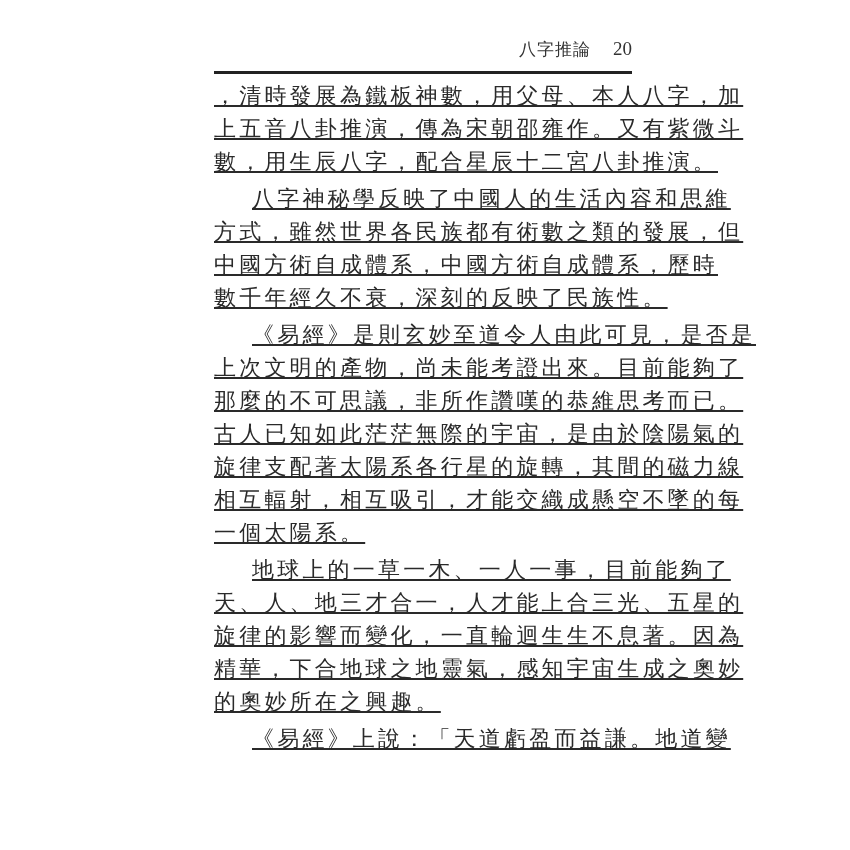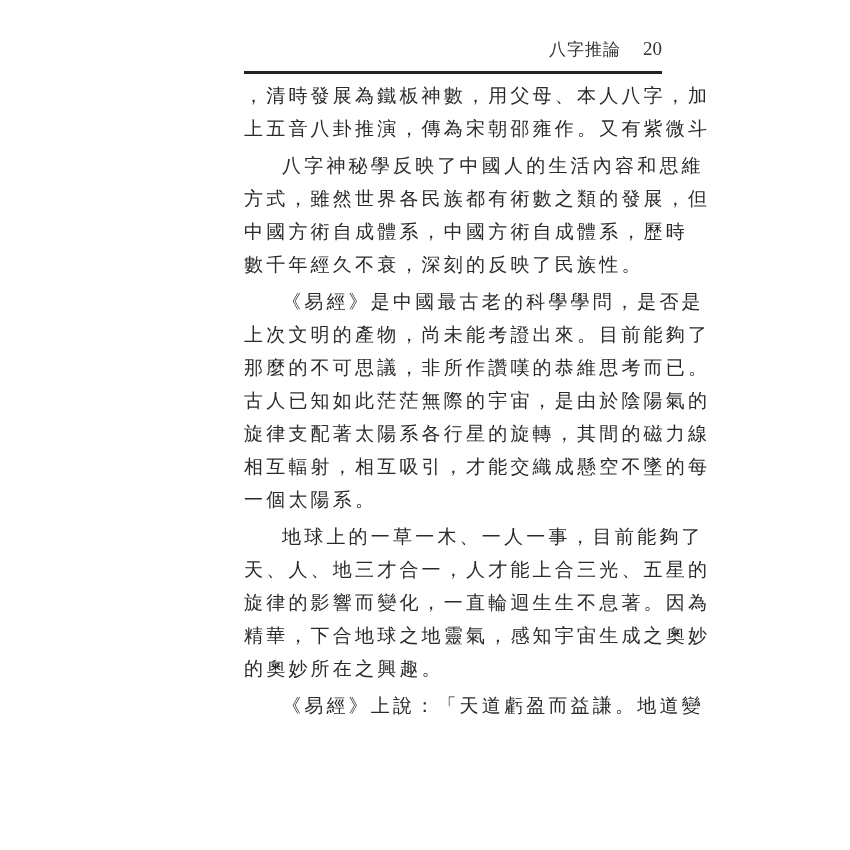--- a/index.html
+++ b/index.html
@@ -6,21 +6,21 @@
   body {
     width: 850px; height: 850px;
     background: #ffffff;
     position: relative;
     overflow: hidden;
     font-family: "DejaVu Serif", "Liberation Serif", serif;
     color: #2a2a2a;
   }
   .page {
     position: absolute;
-    left: 244px; top: 0;
+    left: 214px; top: 0;
     width: 418px; height: 850px;
   }
   .running-head {
     position: absolute;
     top: 38px; right: 0;
     display: flex; align-items: baseline;
     font-size: 17px;
     color: #333;
   }
   .running-title { letter-spacing: 1px; margin-right: 22px; }
@@ -32,58 +32,60 @@
     background: #222;
   }
   .body-text {
     position: absolute;
     top: 79px; left: 0;
     width: 418px;
   }
   .line {
     height: 33px;
     line-height: 33px;
-    font-size: 19px;
+    font-size: 22px;
     white-space: nowrap;
     letter-spacing: 3.2px;
     text-align: justify;
     text-align-last: justify;
+    text-decoration: underline;
   }
   .line.last { text-align-last: left; }
   .line.indent { padding-left: 38px; }
   .para-gap { height: 4px; }
 </style>
 </head>
 <body>
 
 <div class="page">
   <div class="running-head">
     <span class="running-title">八字推論</span>
     <span class="page-number">20</span>
   </div>
   <div class="rule"></div>
 
   <div class="body-text">
 
     <div>
       <div class="line">，清時發展為鐵板神數，用父母、本人八字，加</div>
       <div class="line">上五音八卦推演，傳為宋朝邵雍作。又有紫微斗</div>
+      <div class="line last">數，用生辰八字，配合星辰十二宮八卦推演。</div>
     </div>
     <div class="para-gap"></div>
 
     <div>
       <div class="line indent">八字神秘學反映了中國人的生活內容和思維</div>
       <div class="line">方式，雖然世界各民族都有術數之類的發展，但</div>
       <div class="line">中國方術自成體系，中國方術自成體系，歷時</div>
       <div class="line last">數千年經久不衰，深刻的反映了民族性。</div>
     </div>
     <div class="para-gap"></div>
 
     <div>
-      <div class="line indent">《易經》是中國最古老的科學學問，是否是</div>
+      <div class="line indent">《易經》是則玄妙至道令人由此可見，是否是</div>
       <div class="line">上次文明的產物，尚未能考證出來。目前能夠了</div>
       <div class="line">那麼的不可思議，非所作讚嘆的恭維思考而已。</div>
       <div class="line">古人已知如此茫茫無際的宇宙，是由於陰陽氣的</div>
       <div class="line">旋律支配著太陽系各行星的旋轉，其間的磁力線</div>
       <div class="line">相互輻射，相互吸引，才能交織成懸空不墜的每</div>
       <div class="line last">一個太陽系。</div>
     </div>
     <div class="para-gap"></div>
 
     <div>

